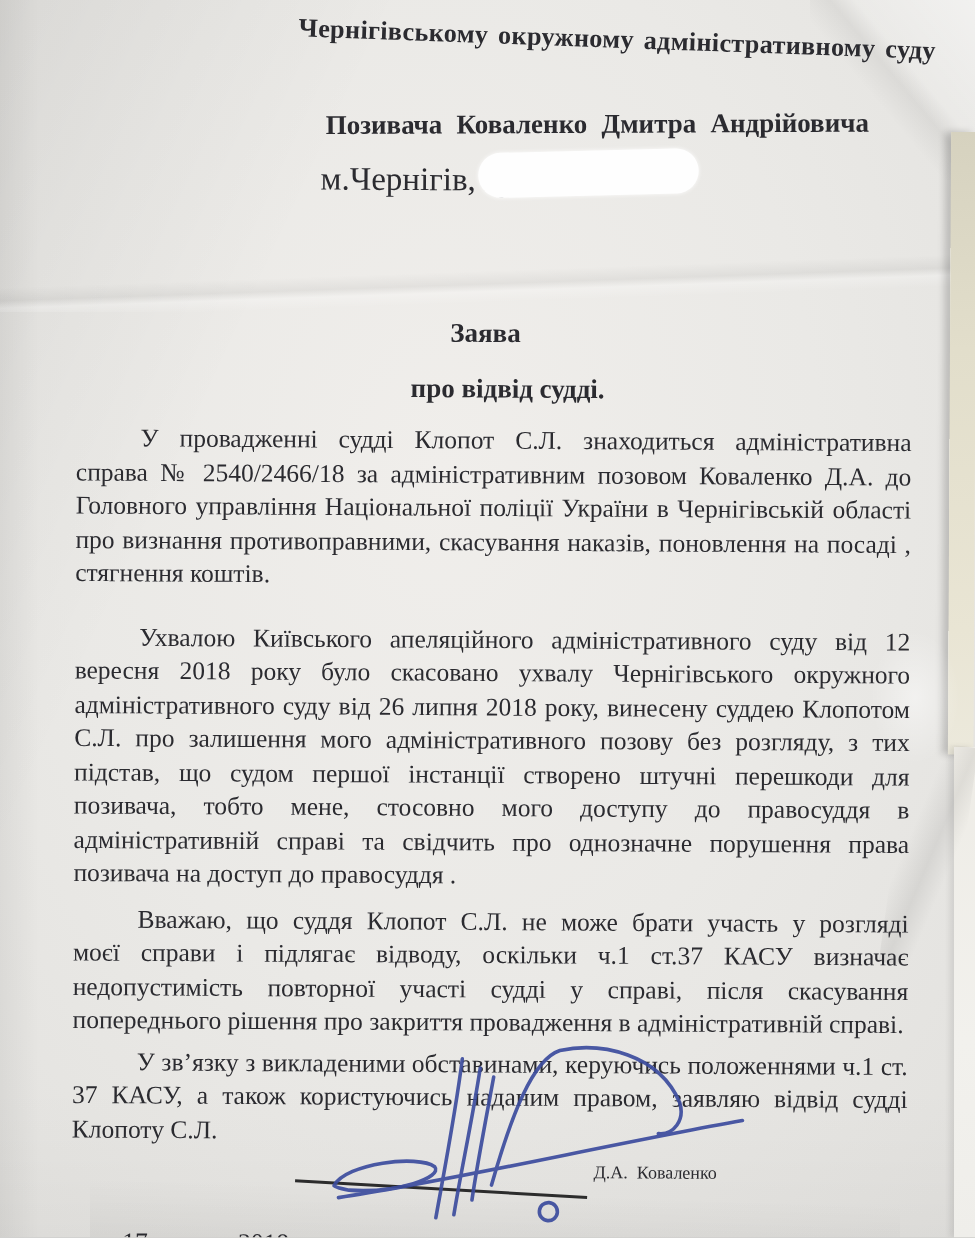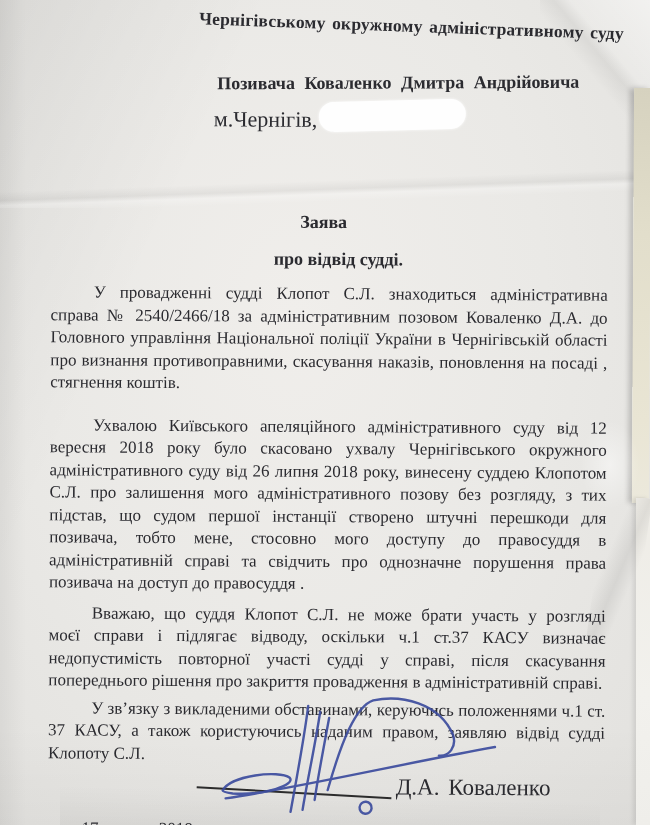--- a/index.html
+++ b/index.html
@@ -80,21 +80,21 @@
   .para.g8{margin-top:8px;}
   .para.g5{margin-top:5px;}
   .line{text-align:justify;text-align-last:justify;}
   .line.ind{text-indent:43px;}
   .line.end{text-align-last:left;}
   .date-text{left:84px;top:772px;font-size:17px;white-space:nowrap;margin-top:48px;}
   .sig-rule{
     left:199px;top:787px;width:195px;height:0;border-bottom:2px solid #2c2c2c;
     transform:rotate(2.9deg);transform-origin:left center;
   }
-  .signer-text{left:398px;top:774px;font-size:23px;word-spacing:3px;white-space:nowrap;}
+  .signer-text{left:398px;top:774px;font-size:12px;word-spacing:3px;white-space:nowrap;}
   .signature-svg{position:absolute;left:205px;top:688px;width:310px;height:135px;}
 </style>
 </head>
 <body>
 
 <div class="photo">
 
   <div class="crease-top"></div>
   <div class="corner-fold-tr"></div>
   <div class="edge-strip-upper"></div>

